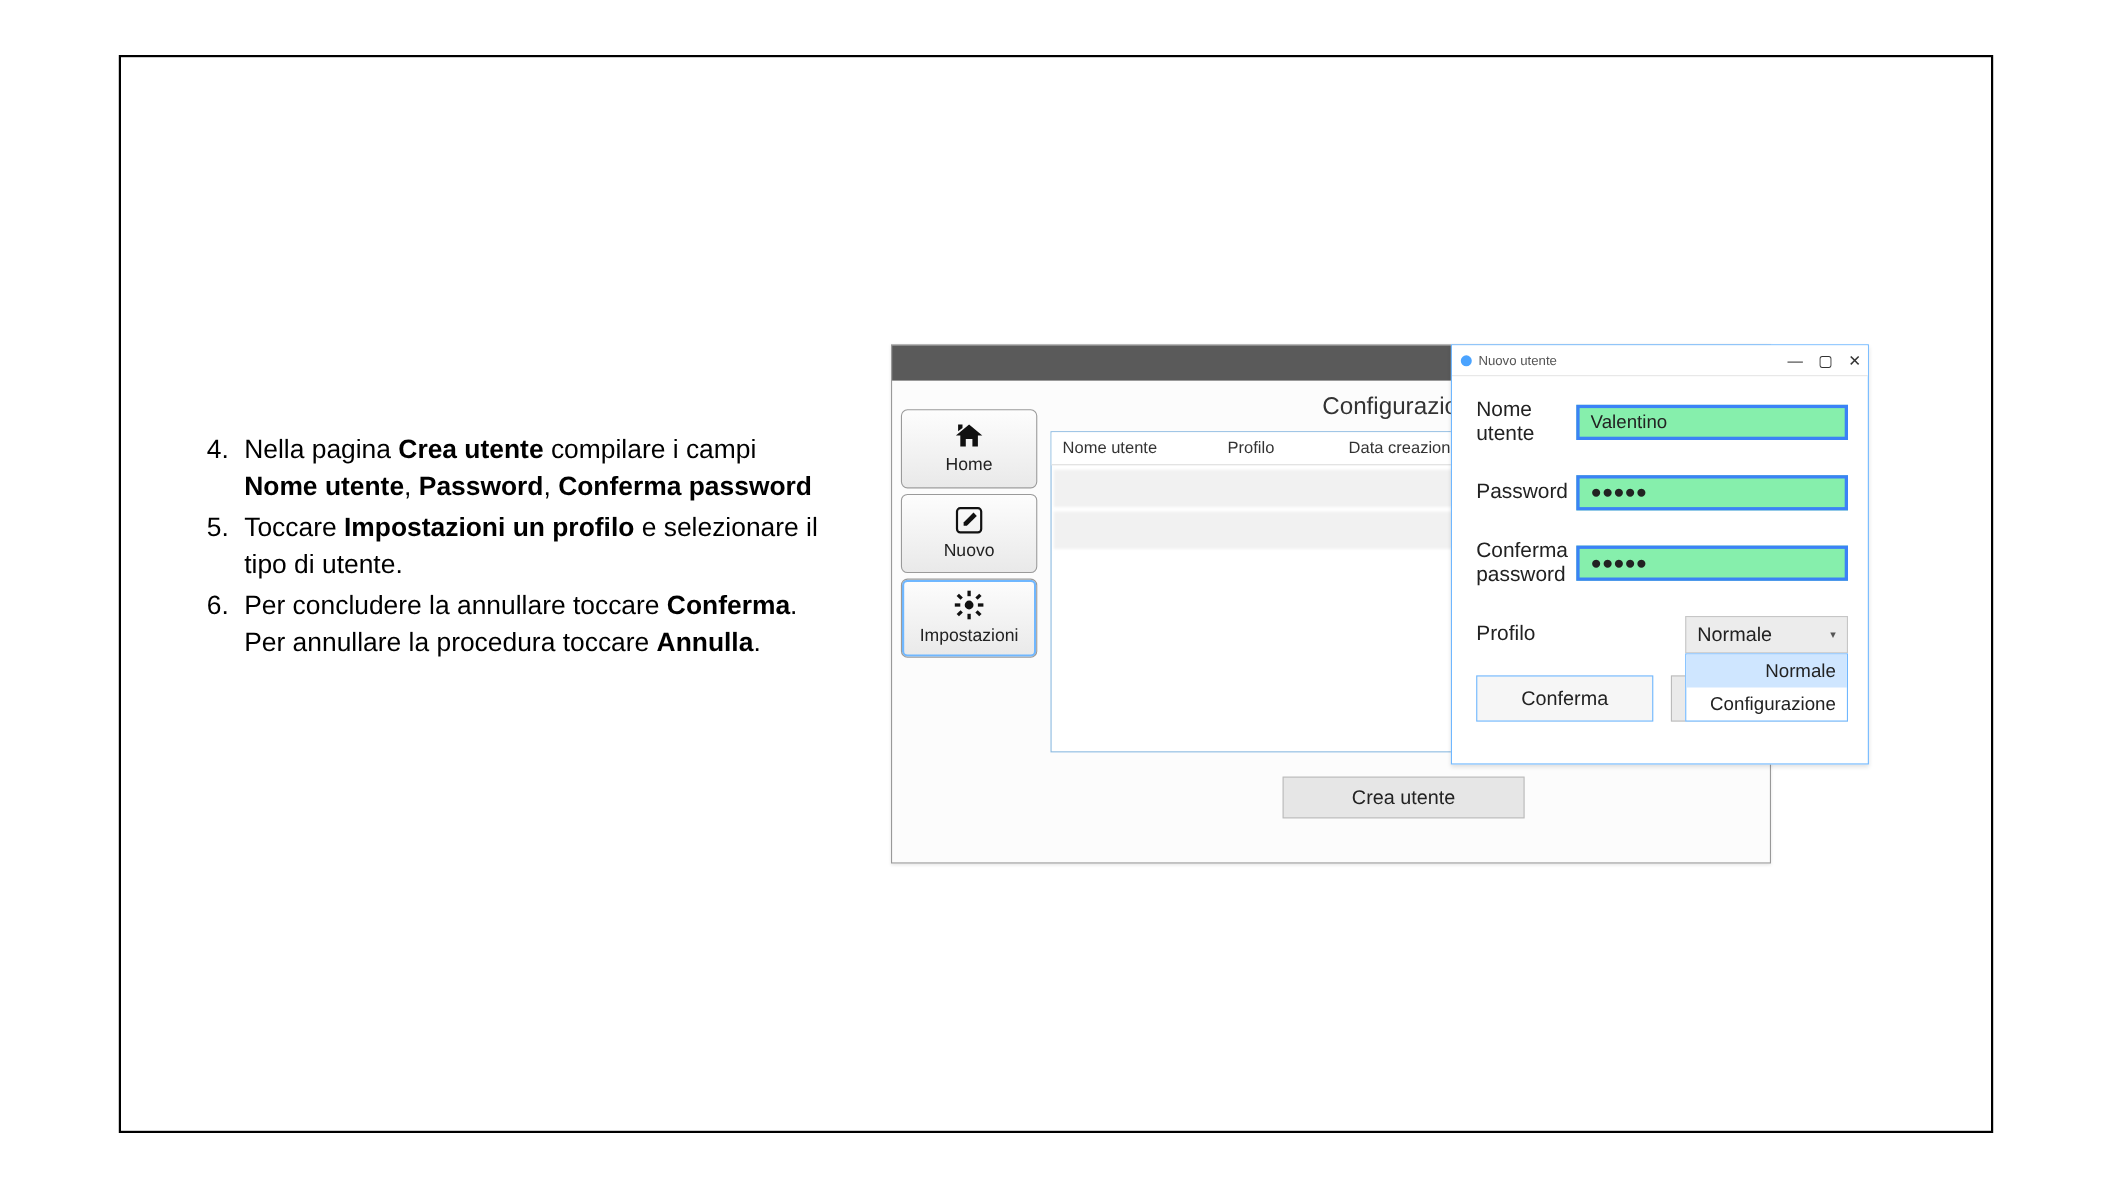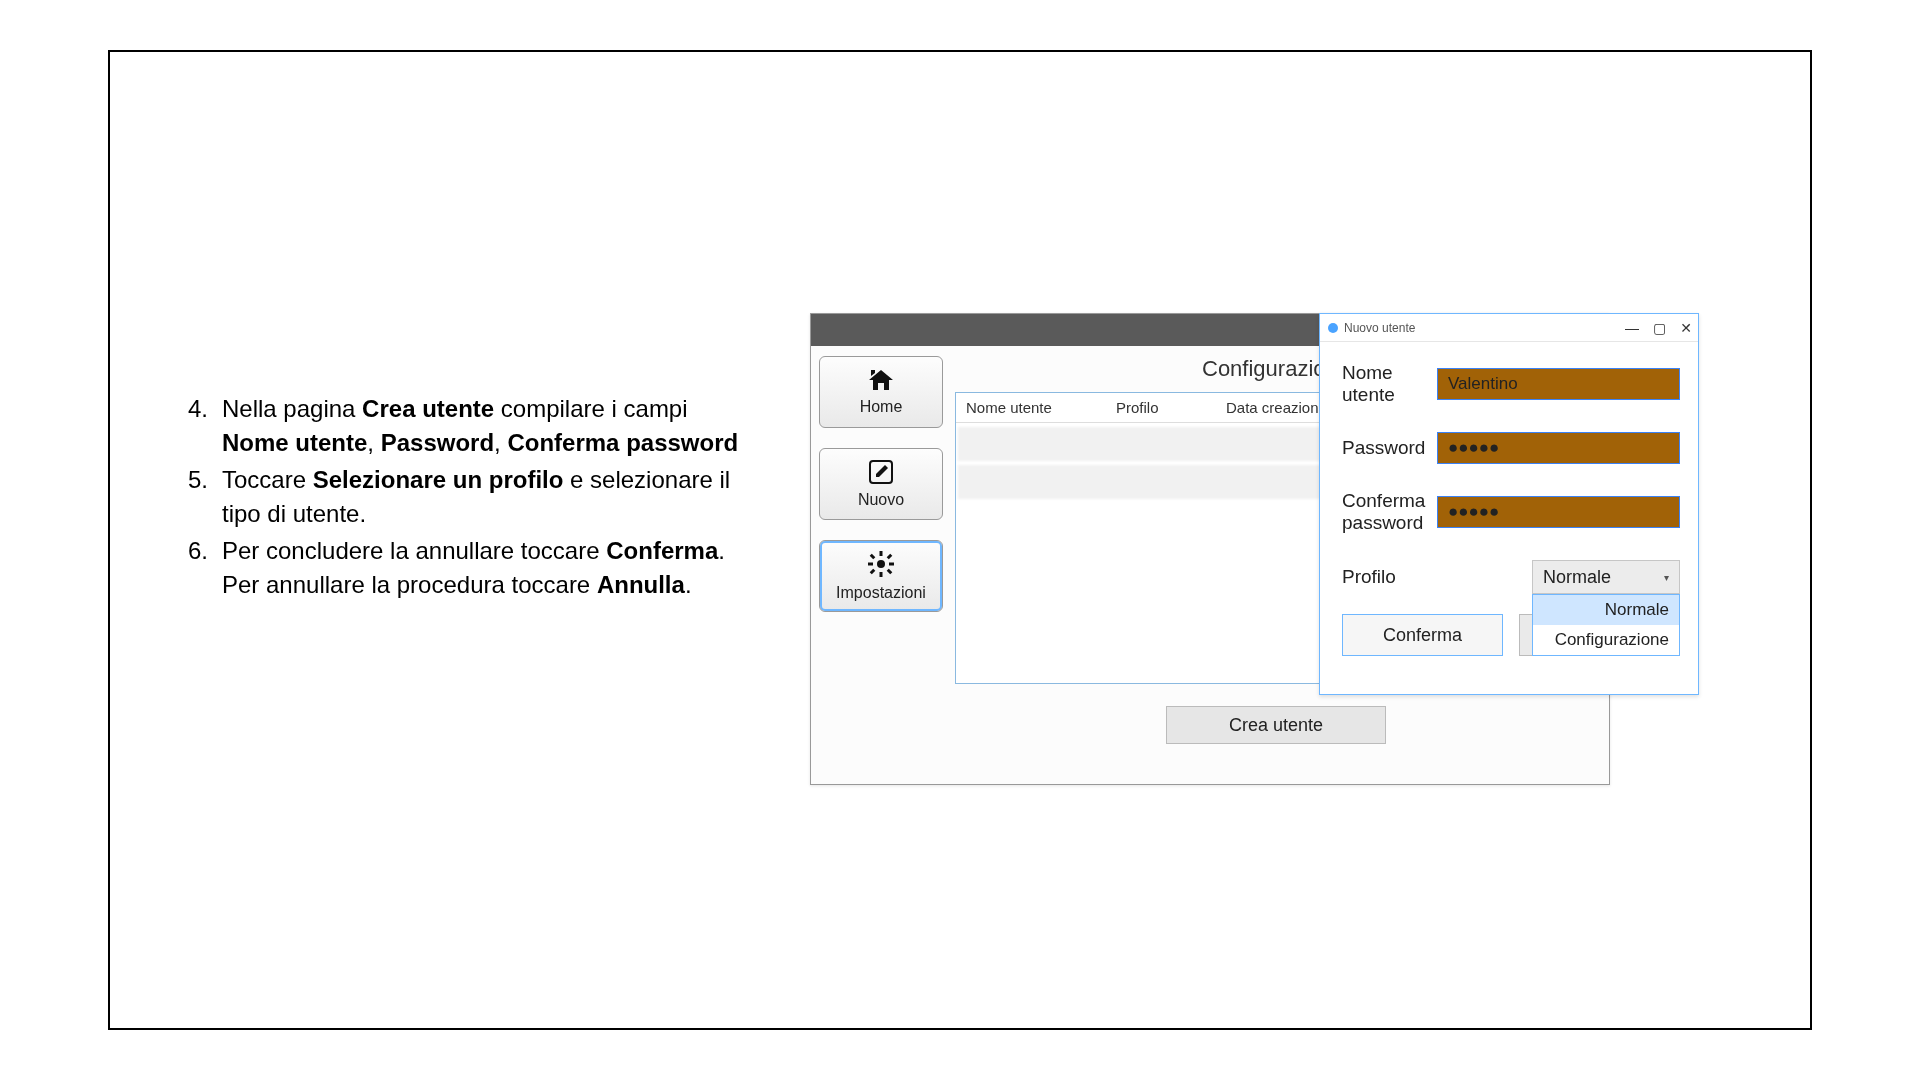--- a/index.html
+++ b/index.html
@@ -50,24 +50,24 @@
     height: 32px;
     background: #5a5a5a;
   }
   .app-body {
     display: flex;
     height: calc(100% - 32px);
     position: relative;
   }
   .sidebar {
     width: 140px;
-    padding: 10px 8px;
+    padding: 26px 8px;
     display: flex;
     flex-direction: column;
-    gap: 20px;
+    gap: 5px;
   }
   .side-btn {
     border: 1px solid #9a9a9a;
     background: linear-gradient(#fdfdfd, #e9e9e9);
     border-radius: 6px;
     height: 72px;
     display: flex;
     flex-direction: column;
     align-items: center;
     justify-content: center;
@@ -164,22 +164,22 @@
   }
   .form-row.last { margin-bottom: 18px; }
   .form-label {
     width: 190px;
     font-size: 19px;
     color: #222;
   }
   .form-input {
     flex: 1;
     height: 32px;
-    border: 1px solid #3b82f6;
-    background: #a16207;
+    border: 3px solid #3b82f6;
+    background: #86efac;
     padding: 0 10px;
     font-size: 17px;
     color: #222;
   }
   .form-select {
     flex: 1;
     height: 34px;
     border: 1px solid #c6c6c6;
     background: #ececec;
     padding: 0 10px;
@@ -234,21 +234,21 @@
     <ol>
       <li>
         <span class="num">4.</span>
         <span class="txt">
           <span>Nella pagina </span><span class="b">Crea utente</span><span> compilare i campi </span><span class="b">Nome utente</span><span>, </span><span class="b">Password</span><span>, </span><span class="b">Conferma password</span>
         </span>
       </li>
       <li>
         <span class="num">5.</span>
         <span class="txt">
-          <span>Toccare </span><span class="b">Selezionare un profilo</span><span> e selezionare il tipo di utente.</span>
+          <span>Toccare </span><span class="b">Impostazioni un profilo</span><span> e selezionare il tipo di utente.</span>
         </span>
       </li>
       <li>
         <span class="num">6.</span>
         <span class="txt">
           <span>Per concludere la annullare toccare </span><span class="b">Conferma</span><span>. Per annullare la procedura toccare </span><span class="b">Annulla</span><span>.</span>
         </span>
       </li>
     </ol>
   </div>

